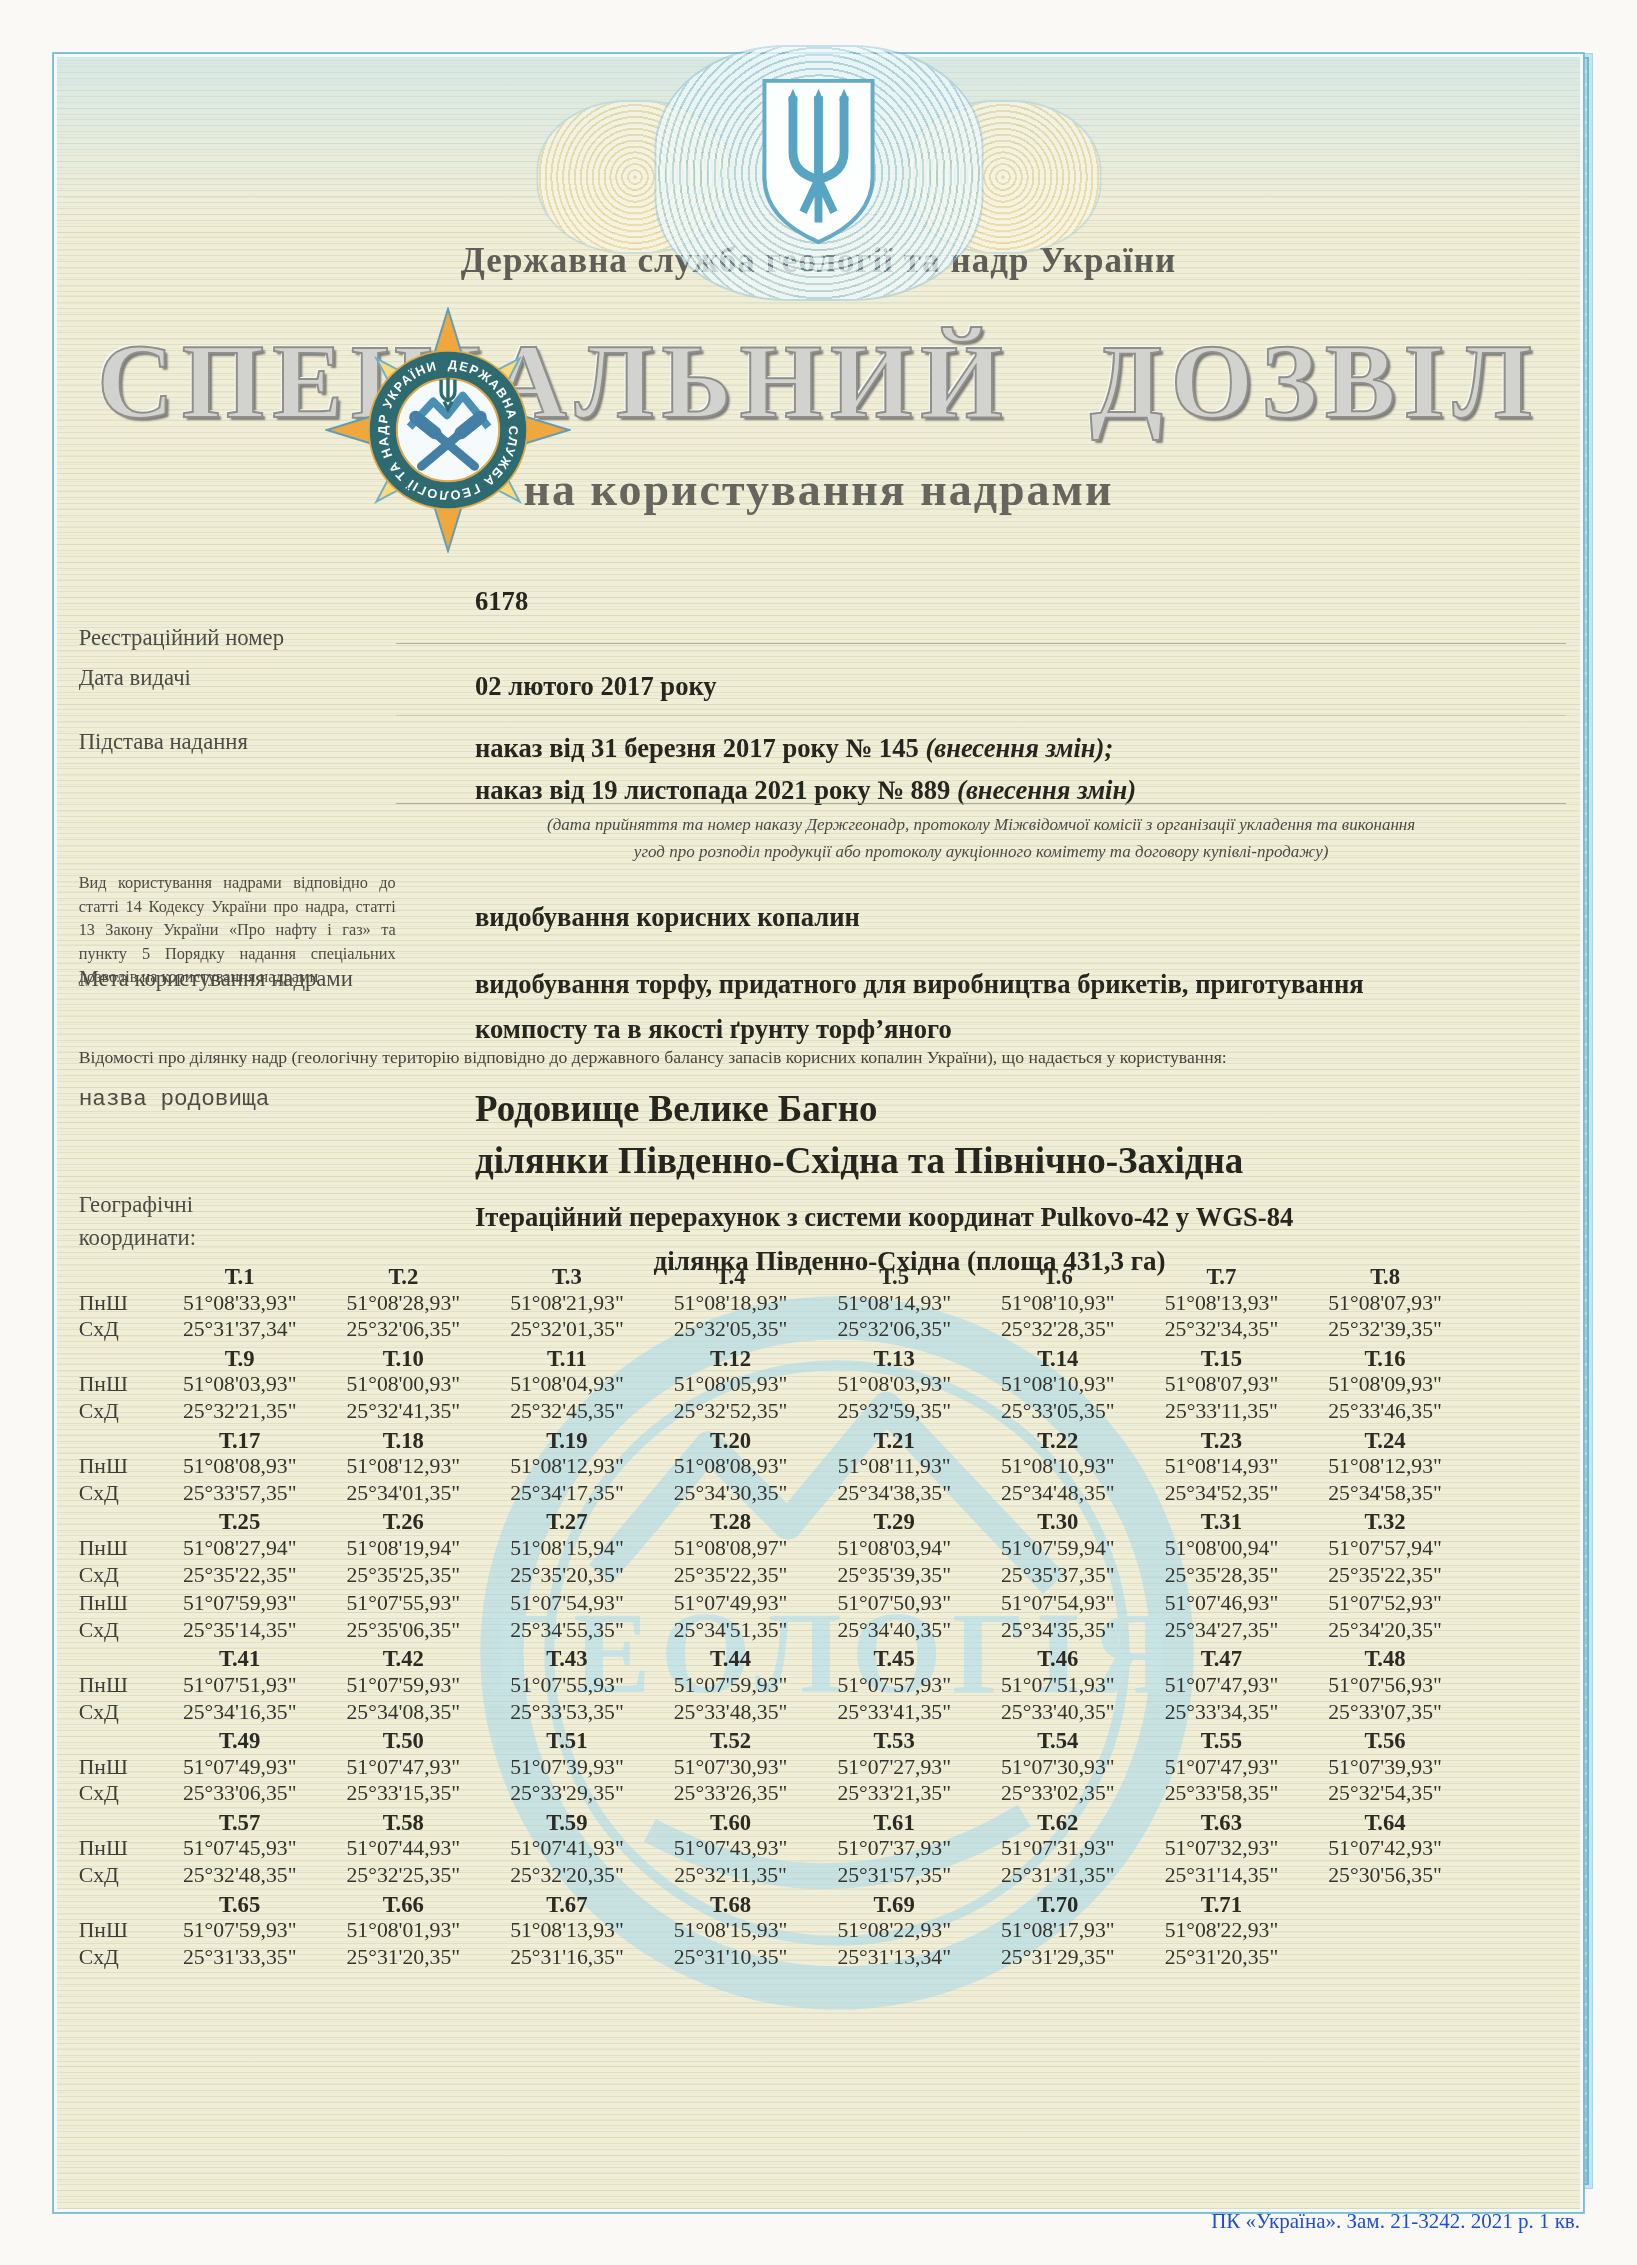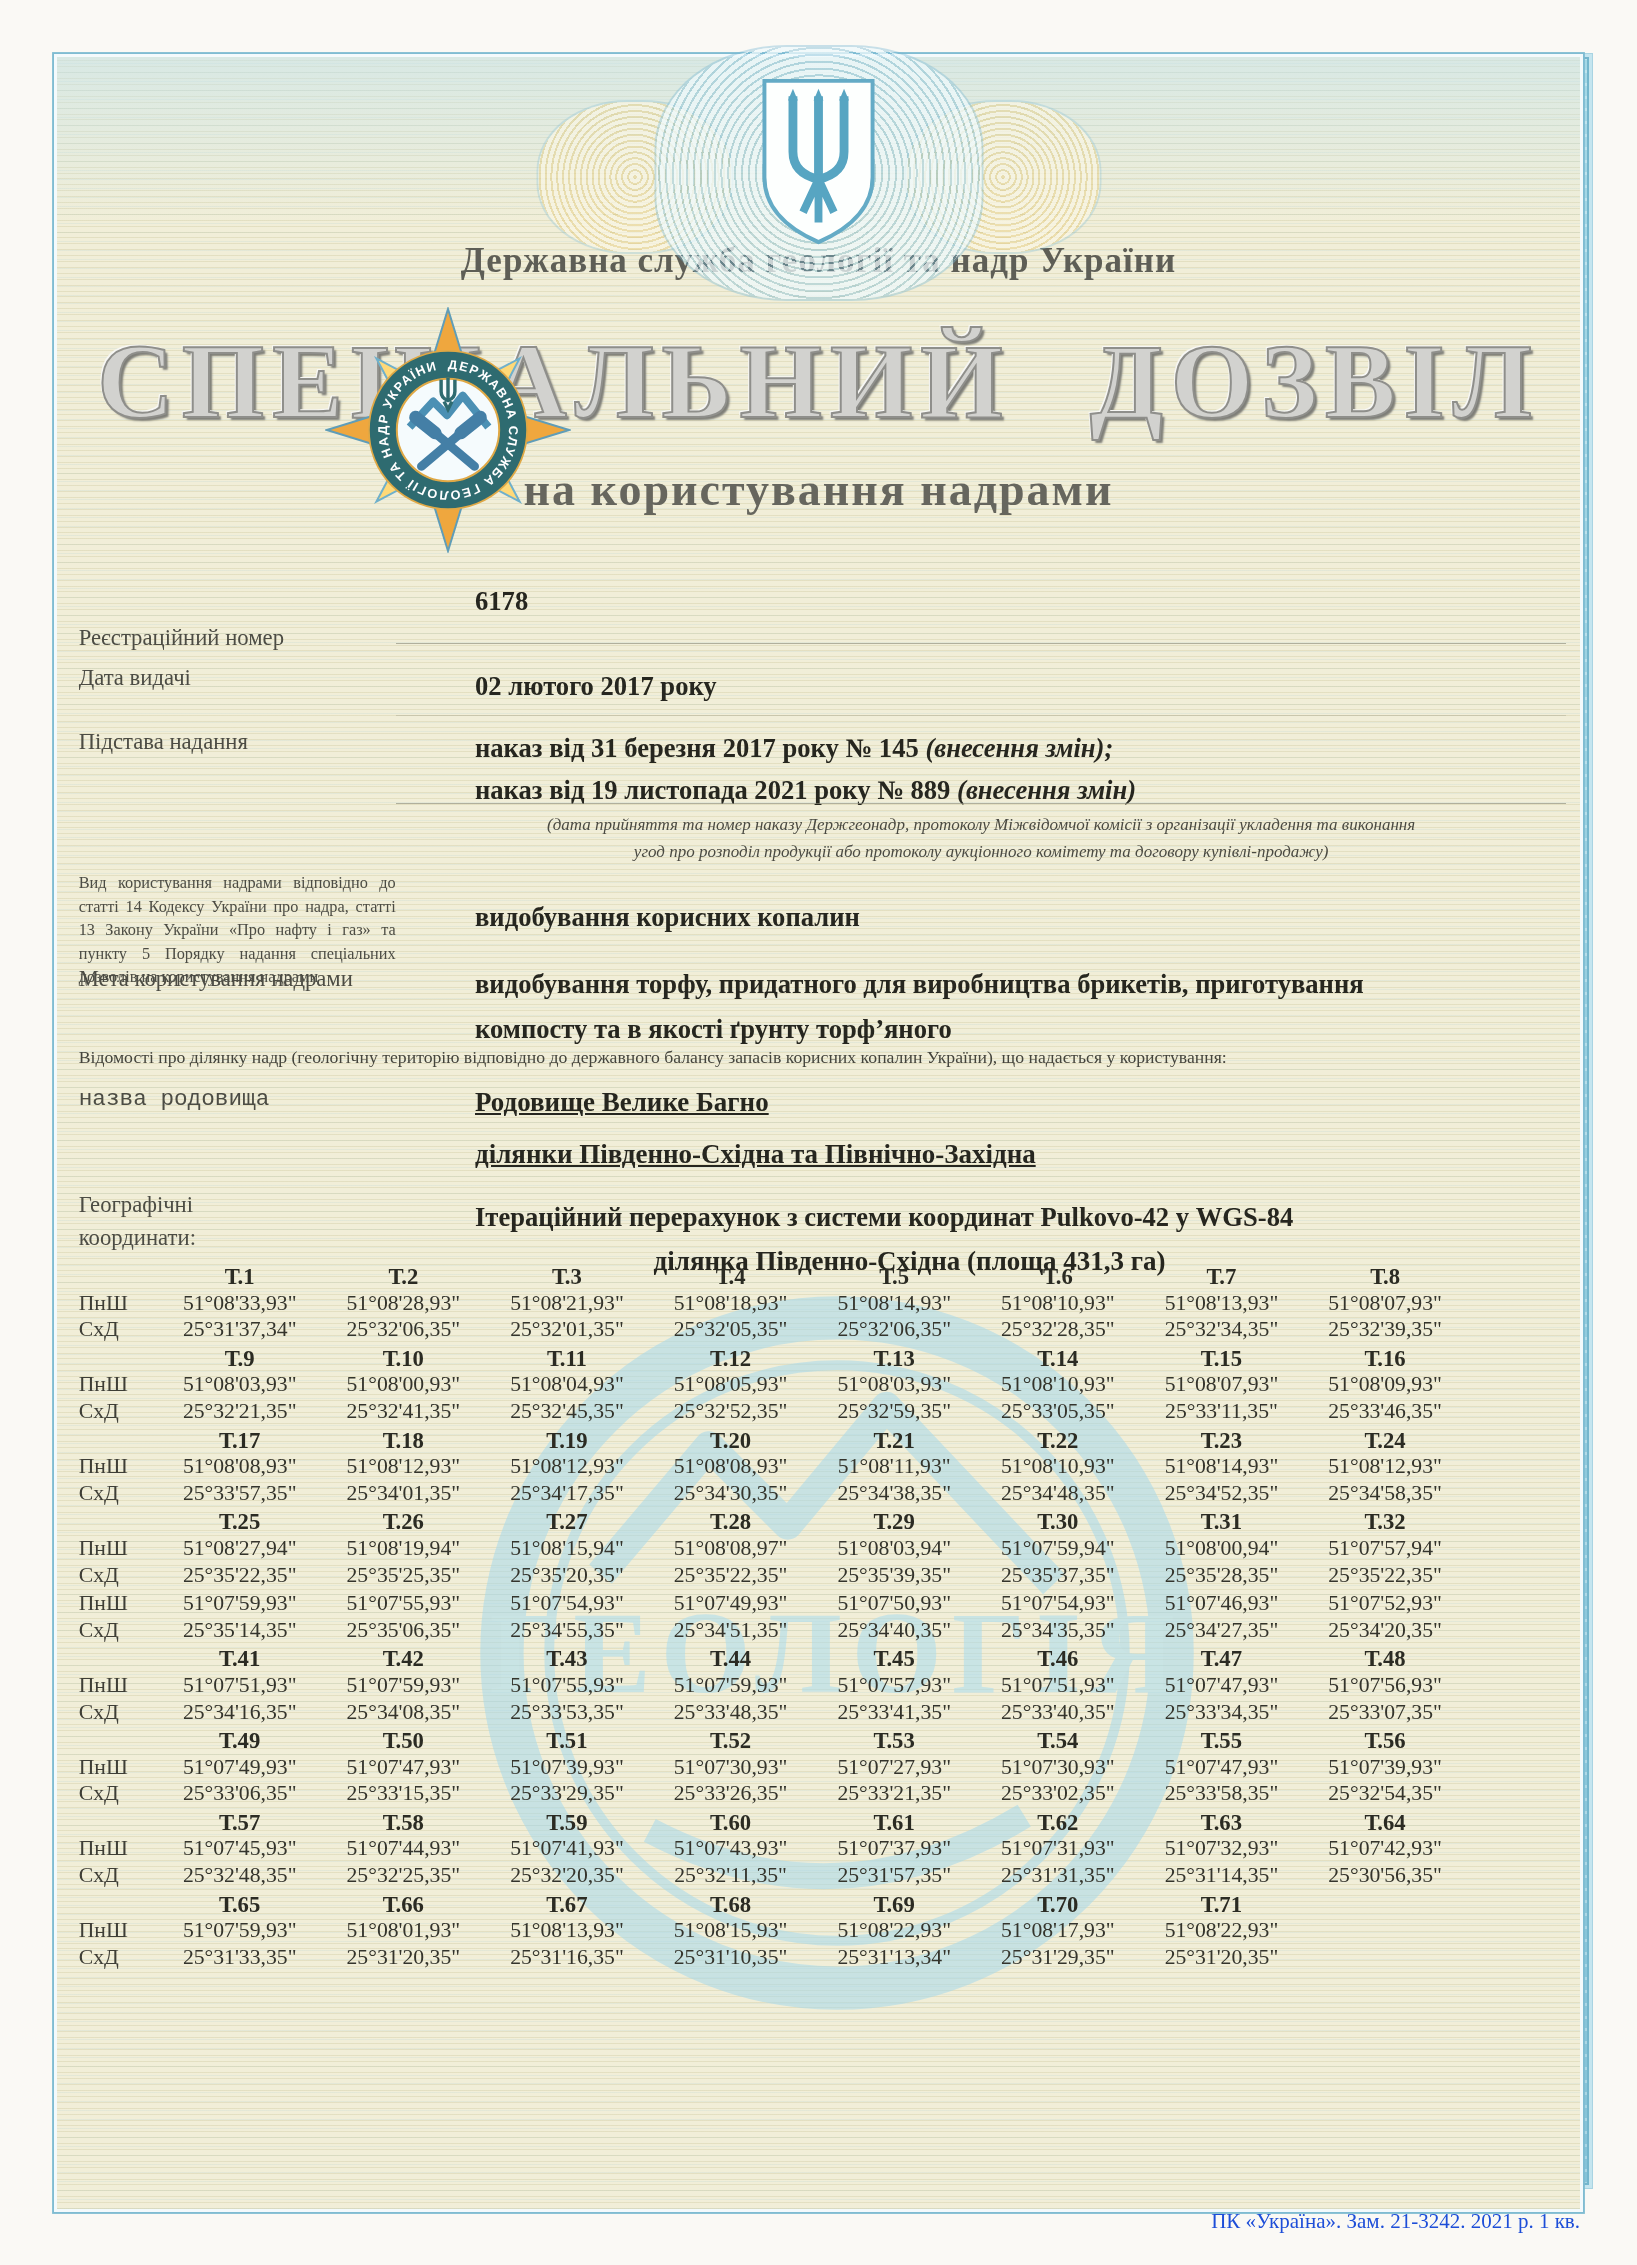--- a/index.html
+++ b/index.html
@@ -50,21 +50,21 @@
   
   .flabel{position:absolute;left:21.7px;font-size:22.7px;color:#4c4c44;}
   .fvalue{position:absolute;left:418px;font-size:26.6px;font-weight:bold;color:#26261f;}
   .rule{position:absolute;left:339px;right:13.8px;height:1px;background:#8e8e7c;opacity:.65;}
   .rule.faint{opacity:.3;}
   .note{position:absolute;left:339px;right:13.8px;text-align:center;
     font-size:17px;font-style:italic;color:#4a4a42;line-height:26.6px;}
   .smallblock{position:absolute;left:21.7px;width:317px;font-size:16.3px;line-height:23.6px;
     text-align:justify;color:#4c4c44;}
   .fullline{position:absolute;left:21.7px;right:13.8px;font-size:17.7px;color:#44443c;}
-  .big{font-size:27px;text-decoration:underline;}
+  .big{font-size:37px;}
   .centerline{position:absolute;left:197px;right:14.8px;text-align:center;
     font-size:27px;font-weight:bold;color:#26261f;}
 
   
   .coords{position:absolute;left:9.9px;top:1207px;width:1400px;z-index:2;}
   .trow{display:grid;grid-template-columns:91px repeat(8,1fr);height:26.6px;align-items:baseline;}
   .tg{margin-bottom:2px;}
   .tcell{text-align:center;font-size:21.7px;color:#34342c;white-space:nowrap;}
   .thead .tcell{font-weight:bold;font-size:22.7px;color:#2b2b23;}
   .tlabel{text-align:left;padding-left:11.8px;font-size:21.7px;color:#3e3e36;}

